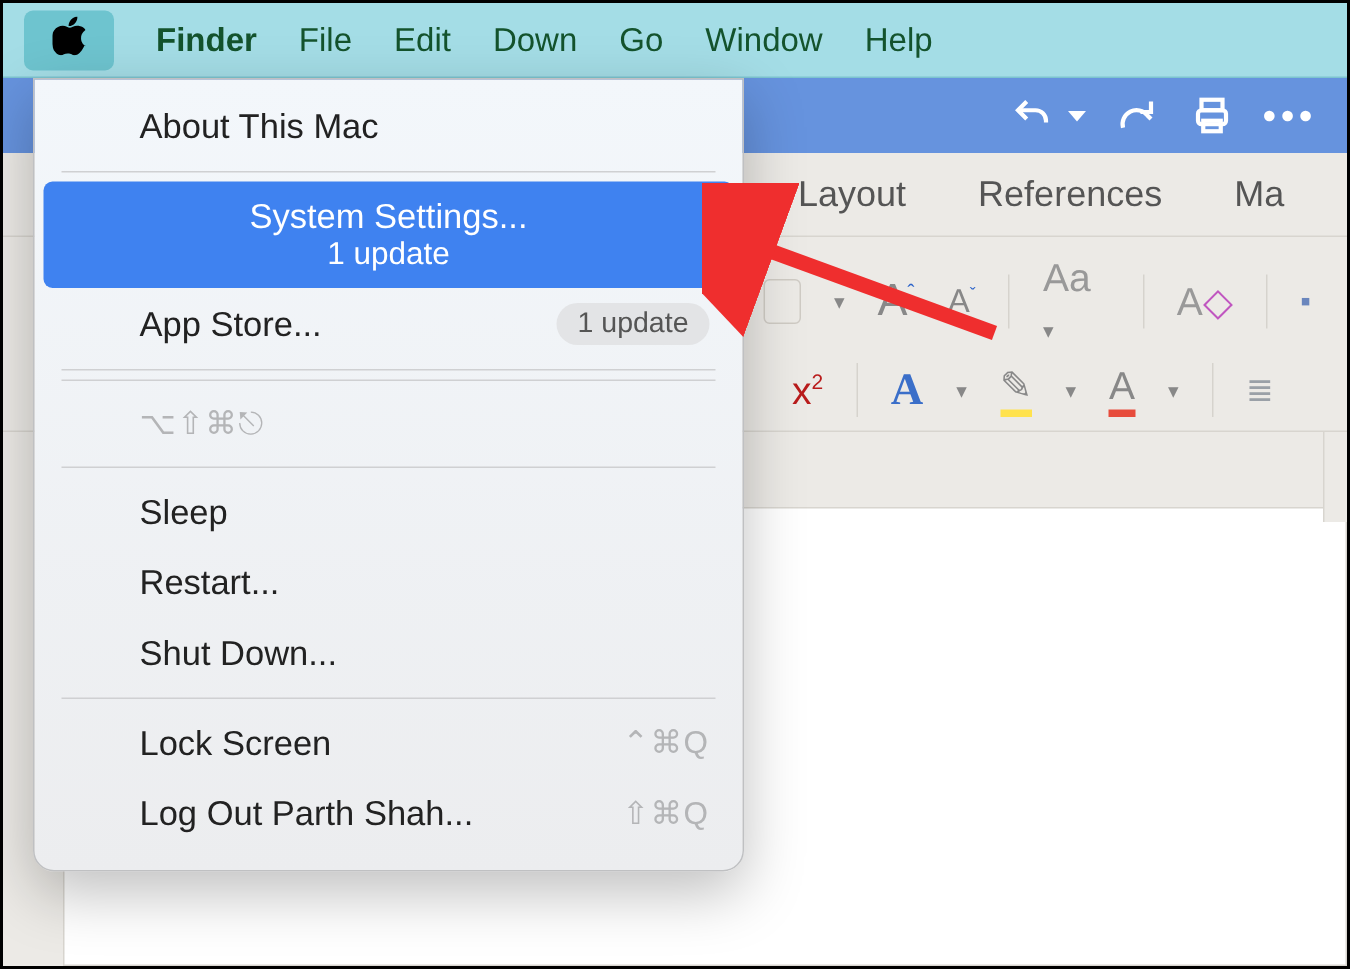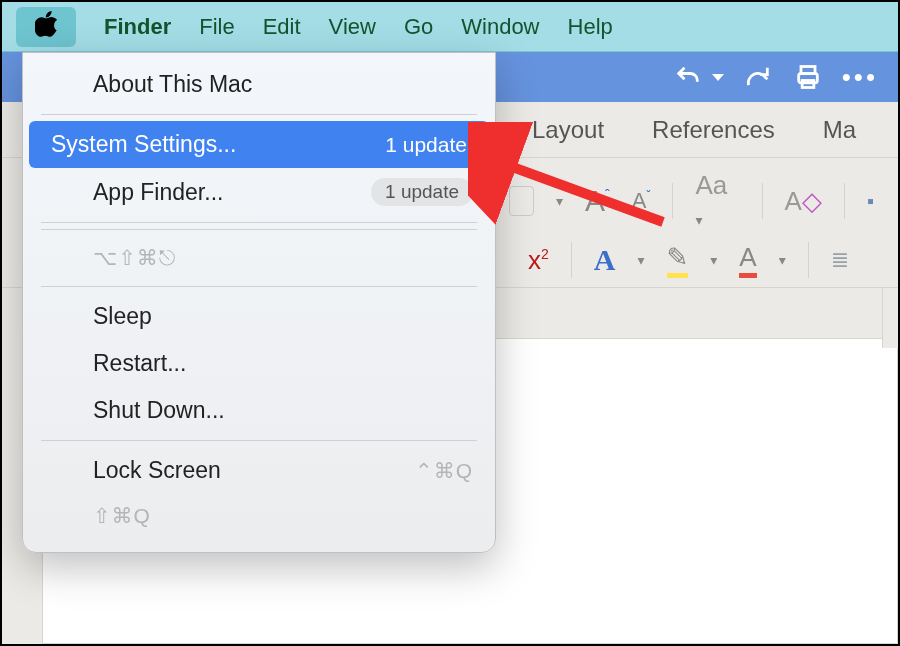--- a/index.html
+++ b/index.html
@@ -111,21 +111,21 @@
     margin-left:48px;
   }
   .dropdown .mi .kbd { color:#b4b5b7; font-size:21px; letter-spacing:1px;}
   .dropdown .mi .chev {
     width:10px;height:10px;border-top:3px solid #333;border-right:3px solid #333;transform:rotate(45deg);
   }
   .dropdown hr {
     border:none;border-top:1px solid #cfd0d2;margin:6px 18px;
   }
   .dropdown .highlight {
-    background:#3f82f0; color:#fff; border-radius:6px; margin:0 6px;
+    background:#3f82f0; color:#fff; border-radius:6px; margin:0 6px;flex-direction:column;
   }
   .dropdown .highlight .badge { color:#fff; font-size:21px;}
   .dropdown .pill {
     background:#e3e4e6; color:#555; border-radius:16px;
     padding:3px 14px; font-size:19px;
   }
 
   
   .arrow {
     position:absolute; z-index:20;
@@ -141,21 +141,21 @@
   <div class="apple-btn">
     <span>
       <svg viewBox="0 0 170 200">
           <path d="M128 0c1 13-4 25-12 34-8 9-21 16-33 15-1-12 5-25 12-33C103 7 117 1 128 0zM166 147c-4 9-8 17-14 25-9 12-21 27-37 27-14 0-18-9-36-9s-23 9-36 9c-16 0-27-13-36-26C-7 143-10 96 9 70c10-14 27-23 44-23 15 0 29 10 36 10 7 0 25-12 42-10 7 0 27 3 40 22-1 1-24 14-24 42 0 33 29 44 29 44z"></path>
         </svg>
     </span>
   </div>
   <span class="finder item">Finder</span>
   <span class="item">File</span>
   <span class="item">Edit</span>
-  <span class="item">View</span>
+  <span class="item">Down</span>
   <span class="item">Go</span>
   <span class="item">Window</span>
   <span class="item">Help</span>
 </div>
 
 <div class="app-window">
   <div class="titlebar">
     <div style="flex:1"></div>
     <div class="ticon">
       <svg viewBox="0 0 24 24" width="28" height="28" fill="none" stroke="#fff" stroke-width="2.4">
@@ -219,21 +219,21 @@
 <div class="dropdown">
   <div class="mi">
     <span>About This Mac</span>
   </div>
   <hr>
   <div class="mi highlight">
     <span>System Settings...</span>
     <span class="badge">1 update</span>
   </div>
   <div class="mi">
-    <span>App Finder...</span>
+    <span>App Store...</span>
     <span class="pill">1 update</span>
   </div>
   <hr>
   <hr>
   <div class="mi">
     <span class="kbd">⌥⇧⌘⎋</span>
   </div>
   <hr>
   <div class="mi">
     <span>Sleep</span>
@@ -243,20 +243,21 @@
   </div>
   <div class="mi">
     <span>Shut Down...</span>
   </div>
   <hr>
   <div class="mi">
     <span>Lock Screen</span>
     <span class="kbd">⌃⌘Q</span>
   </div>
   <div class="mi">
+    <span>Log Out Parth Shah...</span>
     <span class="kbd">⇧⌘Q</span>
   </div>
 </div>
 
 <svg class="arrow" viewBox="0 0 210 120">
   <defs>
     <marker id="ah" markerWidth="14" markerHeight="14" refX="3" refY="6" orient="auto">
       <path d="M0,0 L12,6 L0,12 z" fill="#ef2e2e"></path>
     </marker>
   </defs>

